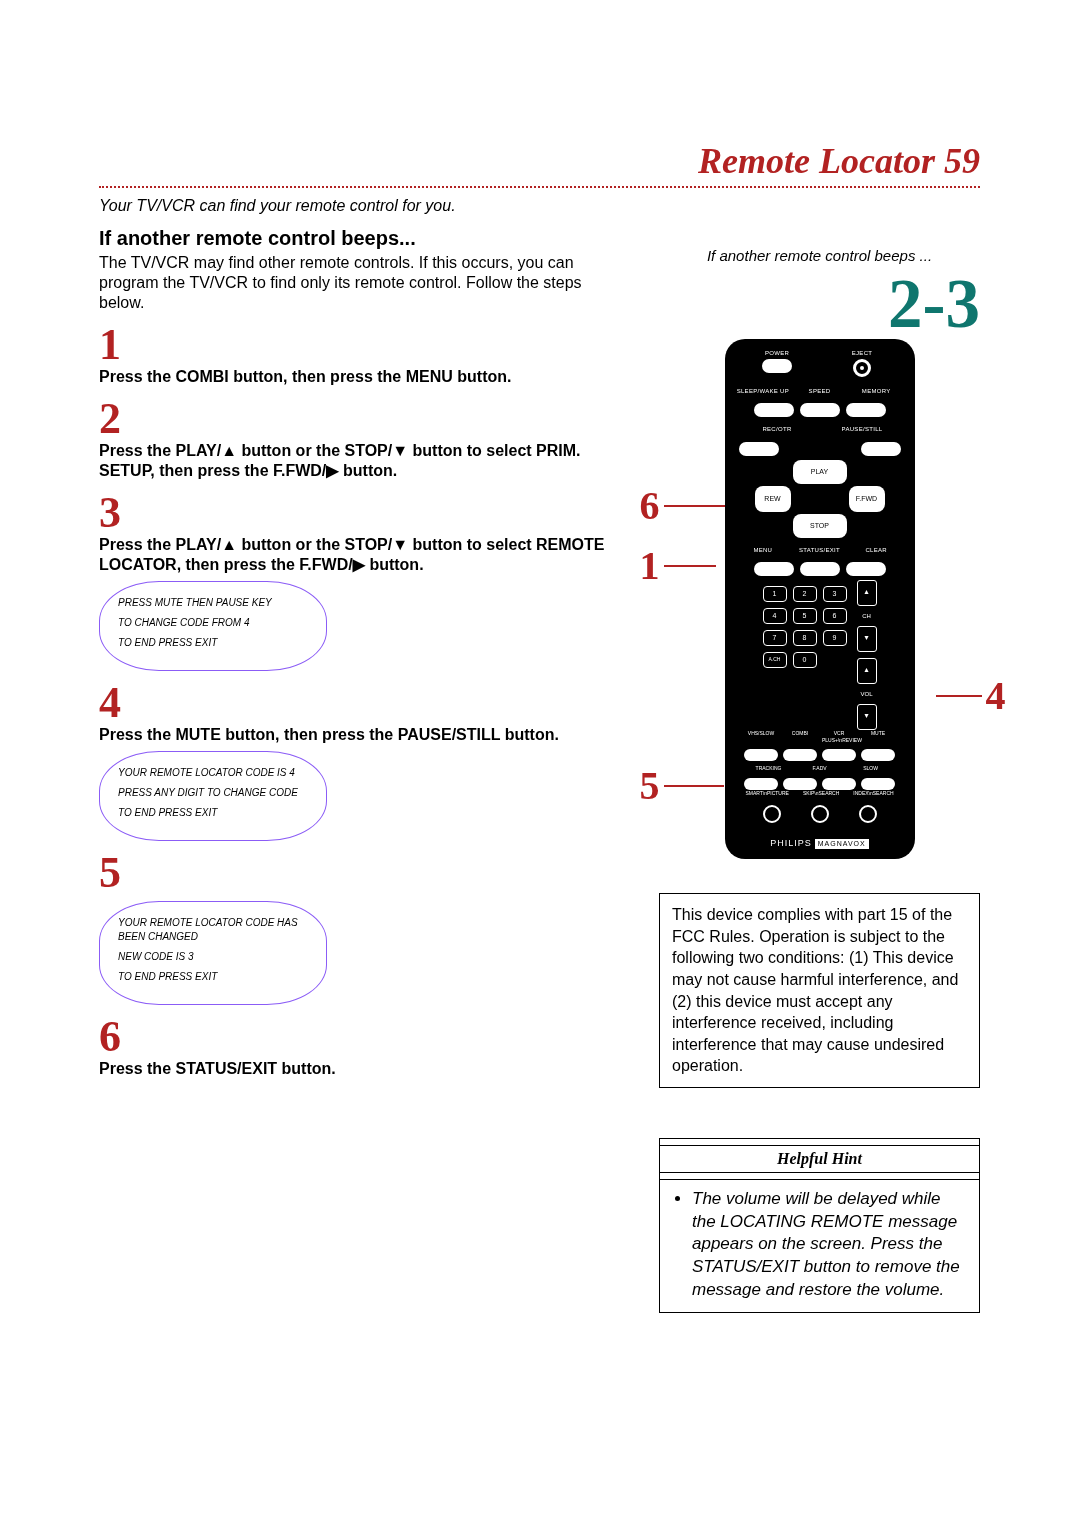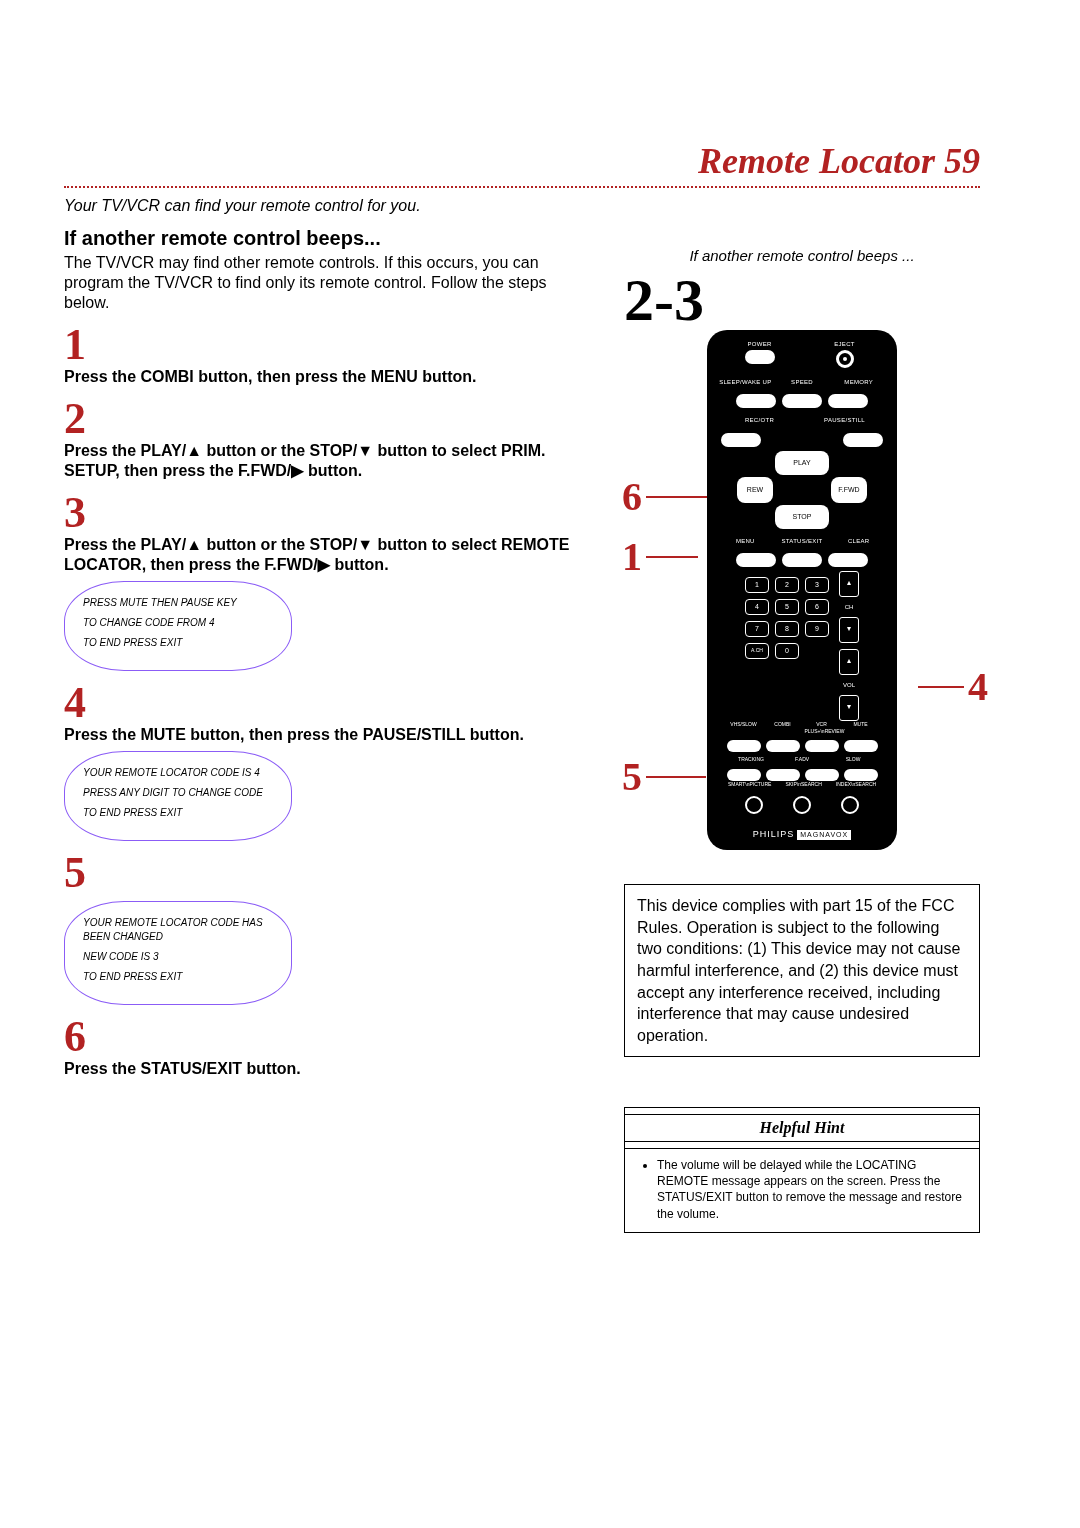--- a/index.html
+++ b/index.html
@@ -9,21 +9,21 @@
     font-family: Arial, Helvetica, sans-serif;
     color: #000;
     width: 1080px;
     height: 1528px;
     position: relative;
   }
   .page {
     width: 1080px;
     height: 1528px;
     position: relative;
-    padding: 140px 100px 100px 64px;
+    padding: 140px 100px 100px 99px;
     box-sizing: border-box;
     border-radius: 32px;
   }
   .title {
     text-align: right;
     color: #b22222;
     font-style: italic;
     font-weight: bold;
     font-size: 36px;
     font-family: "Times New Roman", serif;
@@ -76,25 +76,25 @@
   .screen-box div { margin-bottom: 6px; }
 
   
   .fig-caption {
     font-style: italic;
     text-align: center;
     font-size: 15px;
     margin: 50px 0 4px 0;
   }
   .big23 {
-    color: #000000;
-    font-weight: bold;
-    font-size: 60px;
+    color: #0f766e;
+    font-weight: bold;
+    font-size: 69px;
     font-family: "Times New Roman", serif;
-    text-align: left;
+    text-align: right;
     line-height: 1;
   }
   .remote-wrap {
     position: relative;
     width: 300px;
     margin: 0 auto;
   }
   .remote {
     width: 190px;
     height: 520px;
@@ -168,21 +168,22 @@
     font-size:16px;
     border-top:1px solid #000;
     border-bottom:1px solid #000;
     margin:2px 0;
     padding:2px 0;
   }
   .hint-body {
     border:1px solid #000;
     border-top:none;
     padding:8px 12px 10px 18px;
-    font-size:12px;
+    font-style:italic;
+    font-size:17px;
   }
   .hint-body ul{margin:0;padding-left:14px;}
 </style>
 </head>
 <body>
 
 <div class="page">
   <div class="title">
     <span>Remote Locator</span>
     <span>59</span>

